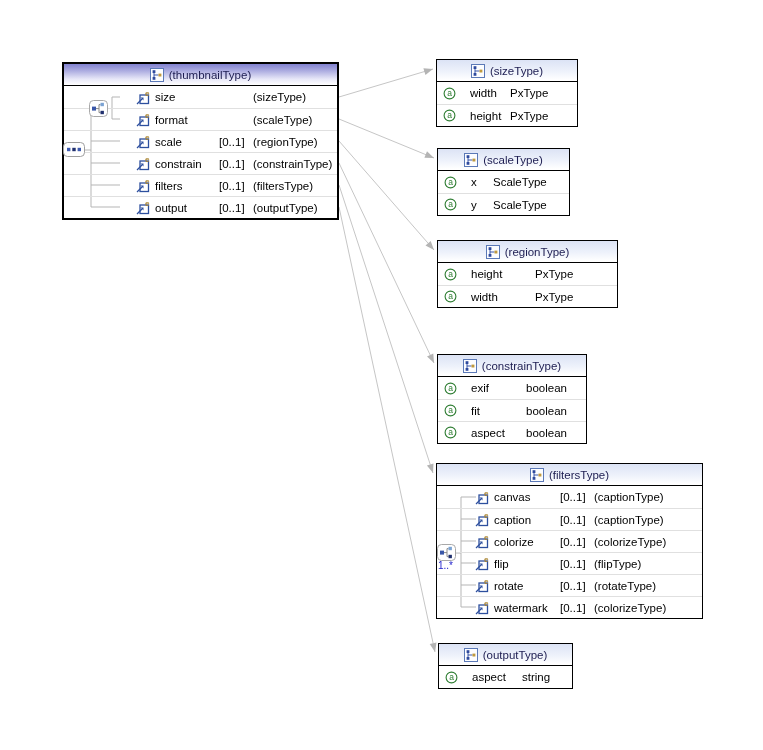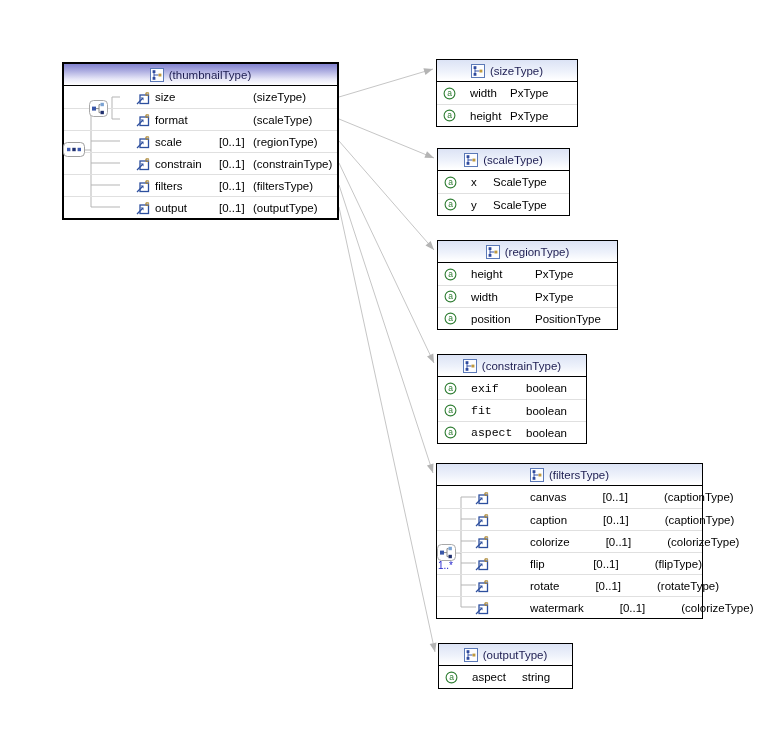--- a/index.html
+++ b/index.html
@@ -37,30 +37,30 @@
     display:flex; align-items:center; height:22px; box-sizing:border-box;
     font-size:11.5px; color:#000; position:relative; z-index:2; white-space:nowrap;
   }
   .row + .row { border-top:1px solid #e0e0e0; }
   .row svg { flex:none; }
 
   .mrow { padding-left:72px; }
   .mrow .name { width:64px; margin-left:4px; }
   .mrow .card { width:34px; }
 
-  .frow { padding-left:38px;gap:36px; }
+  .frow { padding-left:38px; }
   .frow .name { width:66px; margin-left:4px; }
   .frow .card { width:34px; }
 
   .arow { padding-left:6px; }
   .arow .name { margin-left:14px; }
   .b0 .name { width:40px; }
   .b1 .name { width:22px; }
   .b2 .name { width:64px; }
-  .b3 .name { width:55px;font-family:Liberation Mono, monospace; }
+  .b3 .name { width:55px; }
   .b5 .name { width:50px; }
 
   .mult {
     position:absolute; left:1px; top:74px; z-index:3;
     font-size:10px; color:#2323cc;
   }
 </style>
 </head>
 <body>
 
@@ -249,27 +249,20 @@
       <span class="name">height</span>
       <span class="type">PxType</span>
     </div>
     <div class="row arow">
       <svg width="13" height="13" viewBox="0 0 13 13">
           <use href="#sym-attr"></use>
         </svg>
       <span class="name">width</span>
       <span class="type">PxType</span>
     </div>
-    <div class="row arow">
-      <svg width="13" height="13" viewBox="0 0 13 13">
-          <use href="#sym-attr"></use>
-        </svg>
-      <span class="name">position</span>
-      <span class="type">PositionType</span>
-    </div>
   </div>
 </div>
 
 <div class="xbox b3" style="left:437px;top:354px;width:150px">
   <div class="hdr">
     <svg width="14" height="14" viewBox="0 0 14 14">
         <use href="#sym-ctype"></use>
       </svg>
     <span>(constrainType)</span>
   </div>

